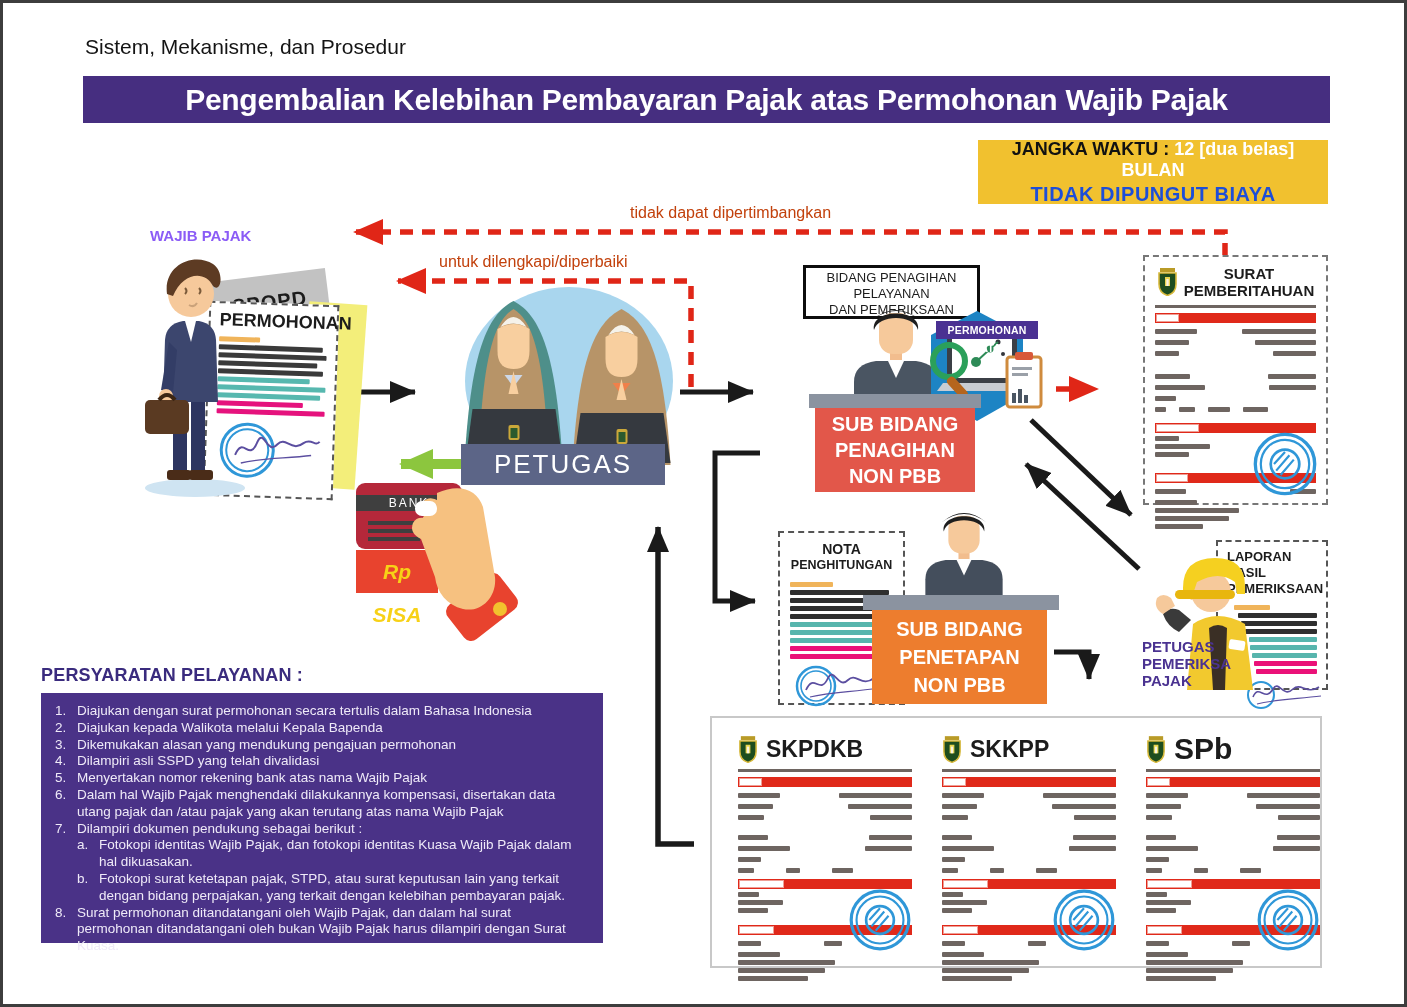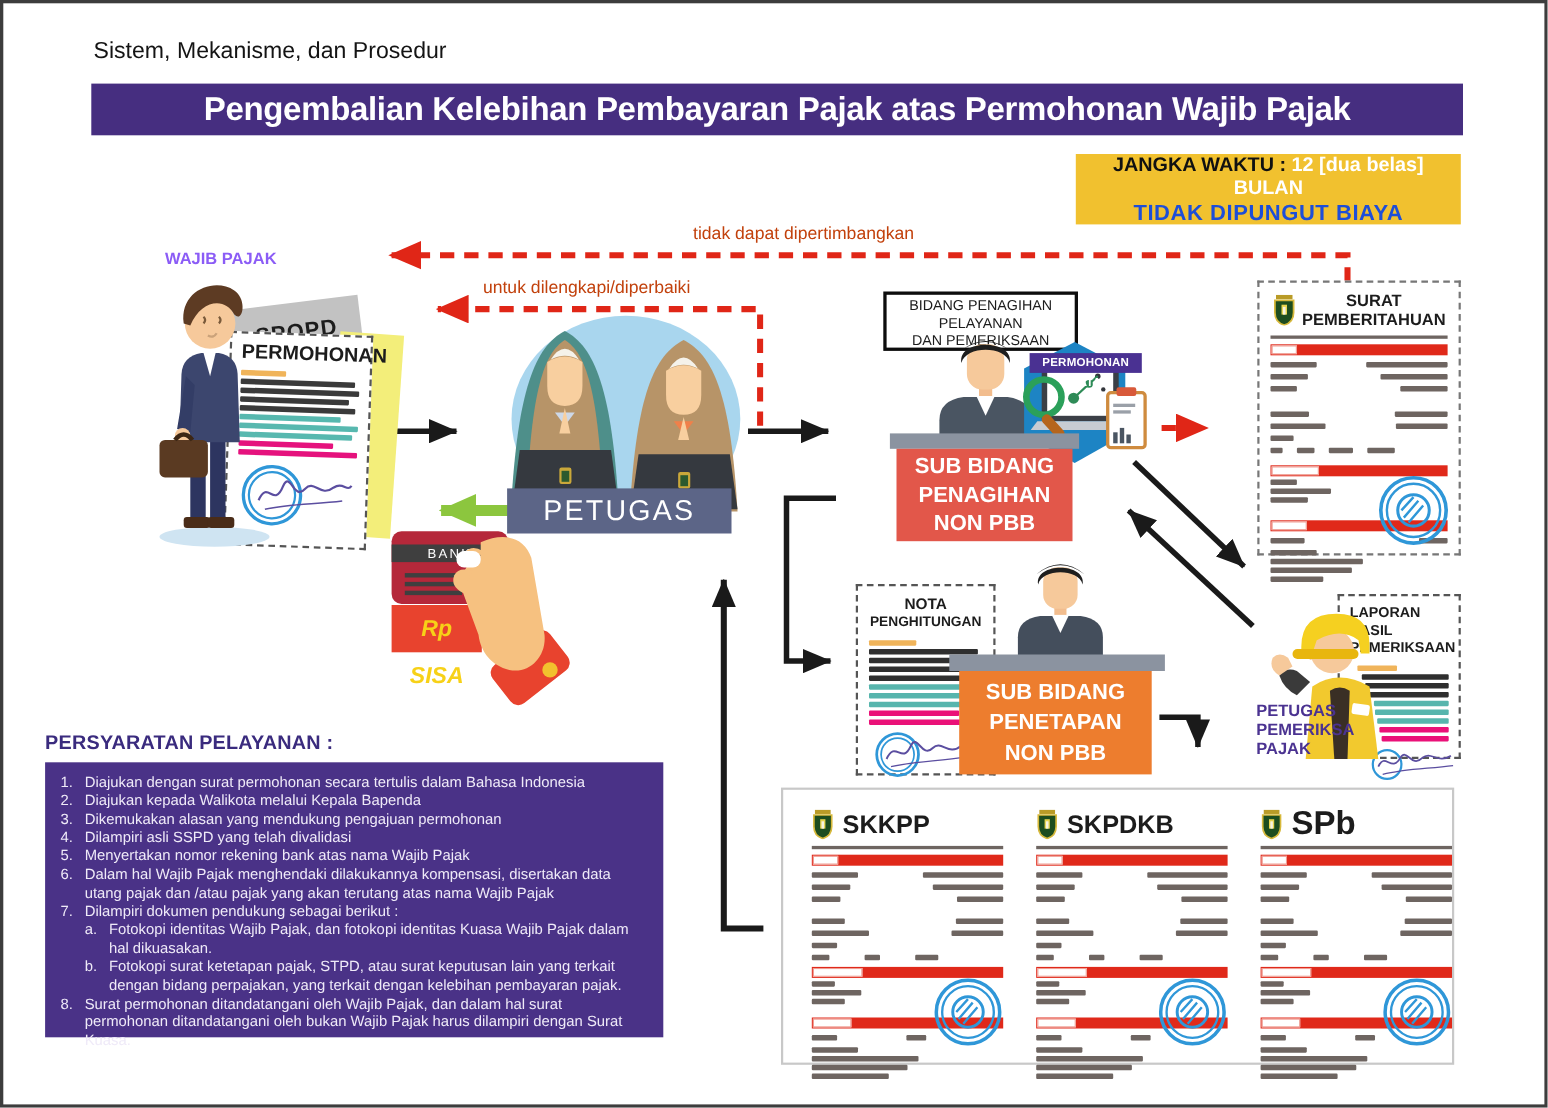--- a/index.html
+++ b/index.html
@@ -404,21 +404,21 @@
   <div class="abs out-box">
 
     <div class="out-doc">
       <div class="out-head">
         <svg width="20" height="27" viewBox="0 0 21 28">
           <rect x="3" y="0" width="15" height="4" fill="#b99b27"></rect>
           <path d="M2,5 L19,5 L19,16 C19,22 15.5,26 10.5,27.5 C5.5,26 2,22 2,16 Z" fill="#1d4d1f" stroke="#d7b93c" stroke-width="1.6"></path>
           <rect x="8" y="9" width="5" height="9" fill="#e8d44f"></rect>
           <rect x="9.3" y="11" width="2.4" height="7" fill="#f7f3e2"></rect>
         </svg>
-        <span class="doc-title" style="font-size:23px">SKKPP</span>
+        <span class="doc-title" style="font-size:23px">SKPDKB</span>
       </div>
       <div class="rule"></div>
       <div class="redbar">
           <span class="inset" style="width:13%"></span>
         </div>
       <div class="row">
           <div class="ln" style="width:24%"></div>
           <div class="ln" style="width:42%"></div>
         </div>
       <div class="row">
@@ -471,21 +471,21 @@
     </div>
 
     <div class="out-doc">
       <div class="out-head">
         <svg width="20" height="27" viewBox="0 0 21 28">
           <rect x="3" y="0" width="15" height="4" fill="#b99b27"></rect>
           <path d="M2,5 L19,5 L19,16 C19,22 15.5,26 10.5,27.5 C5.5,26 2,22 2,16 Z" fill="#1d4d1f" stroke="#d7b93c" stroke-width="1.6"></path>
           <rect x="8" y="9" width="5" height="9" fill="#e8d44f"></rect>
           <rect x="9.3" y="11" width="2.4" height="7" fill="#f7f3e2"></rect>
         </svg>
-        <span class="doc-title" style="font-size:23px">SKPDKB</span>
+        <span class="doc-title" style="font-size:23px">SKKPP</span>
       </div>
       <div class="rule"></div>
       <div class="redbar">
           <span class="inset" style="width:13%"></span>
         </div>
       <div class="row">
           <div class="ln" style="width:24%"></div>
           <div class="ln" style="width:42%"></div>
         </div>
       <div class="row">

